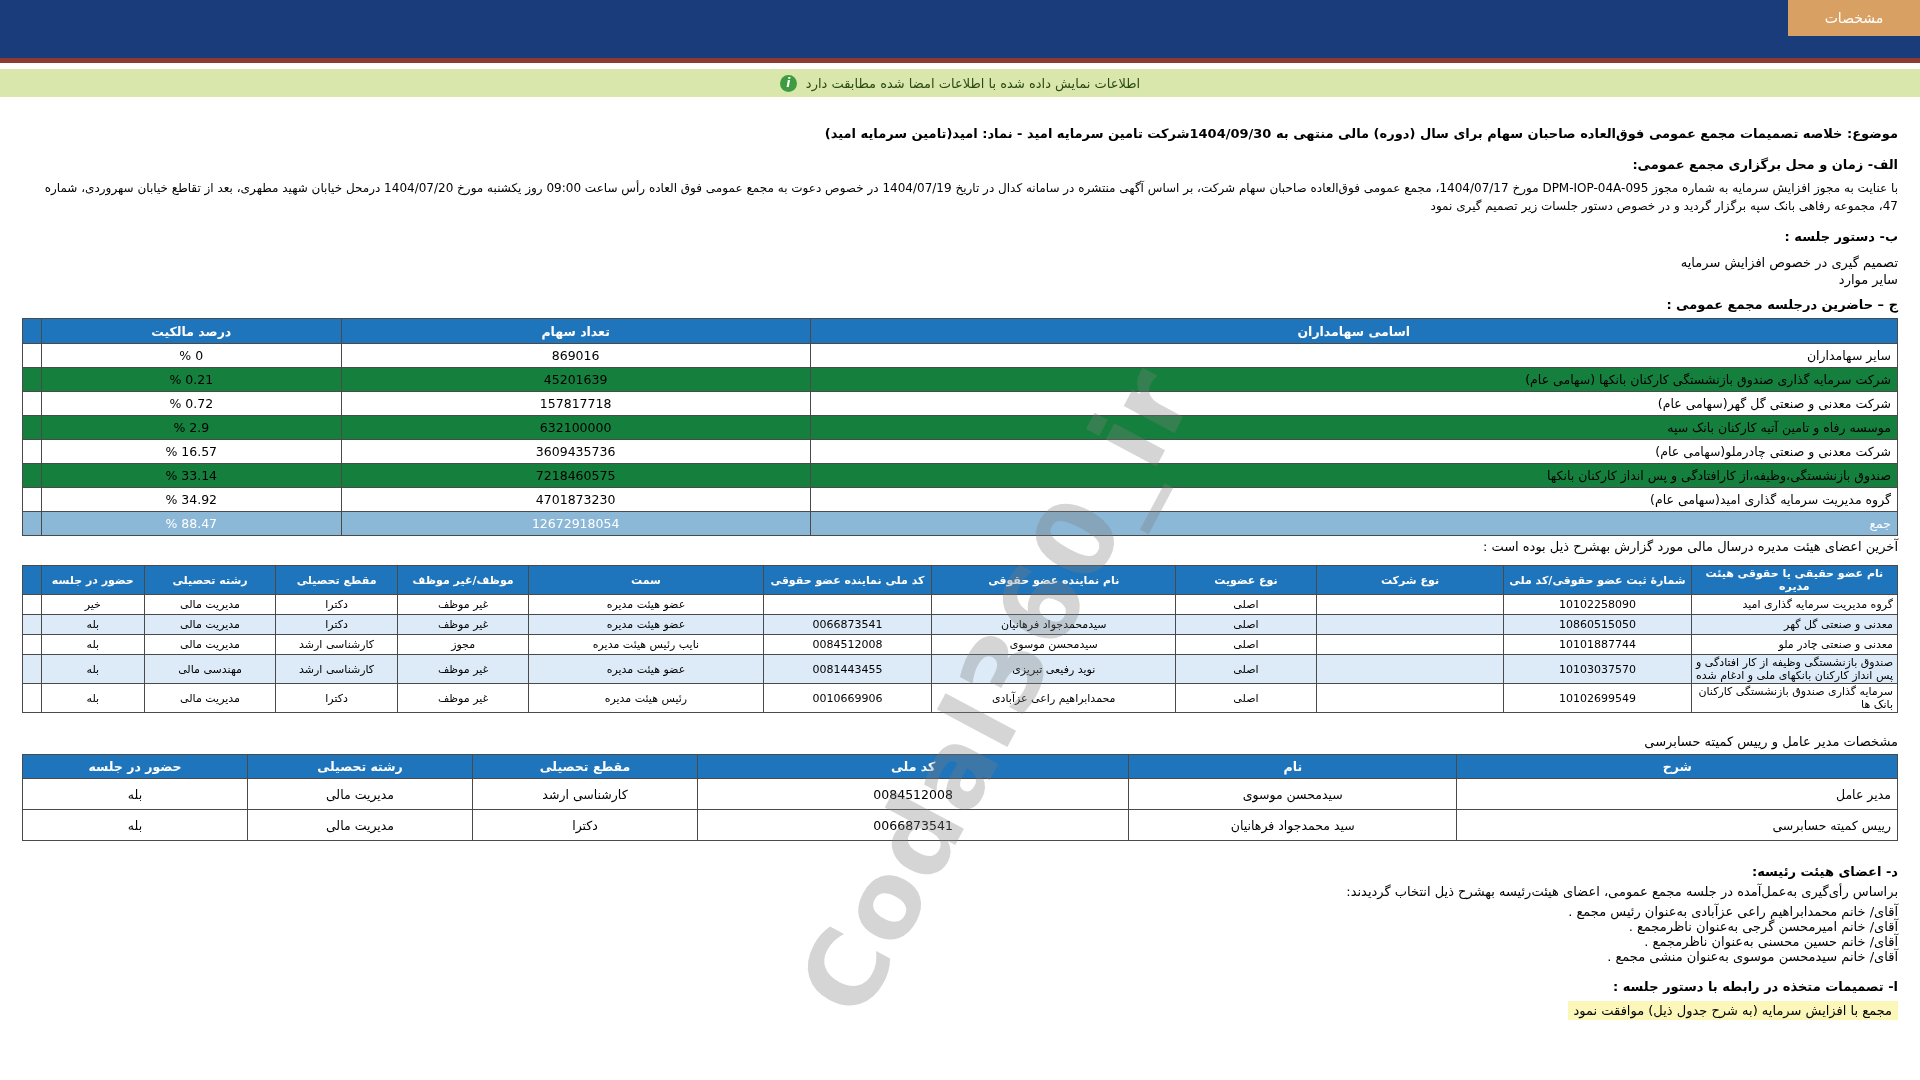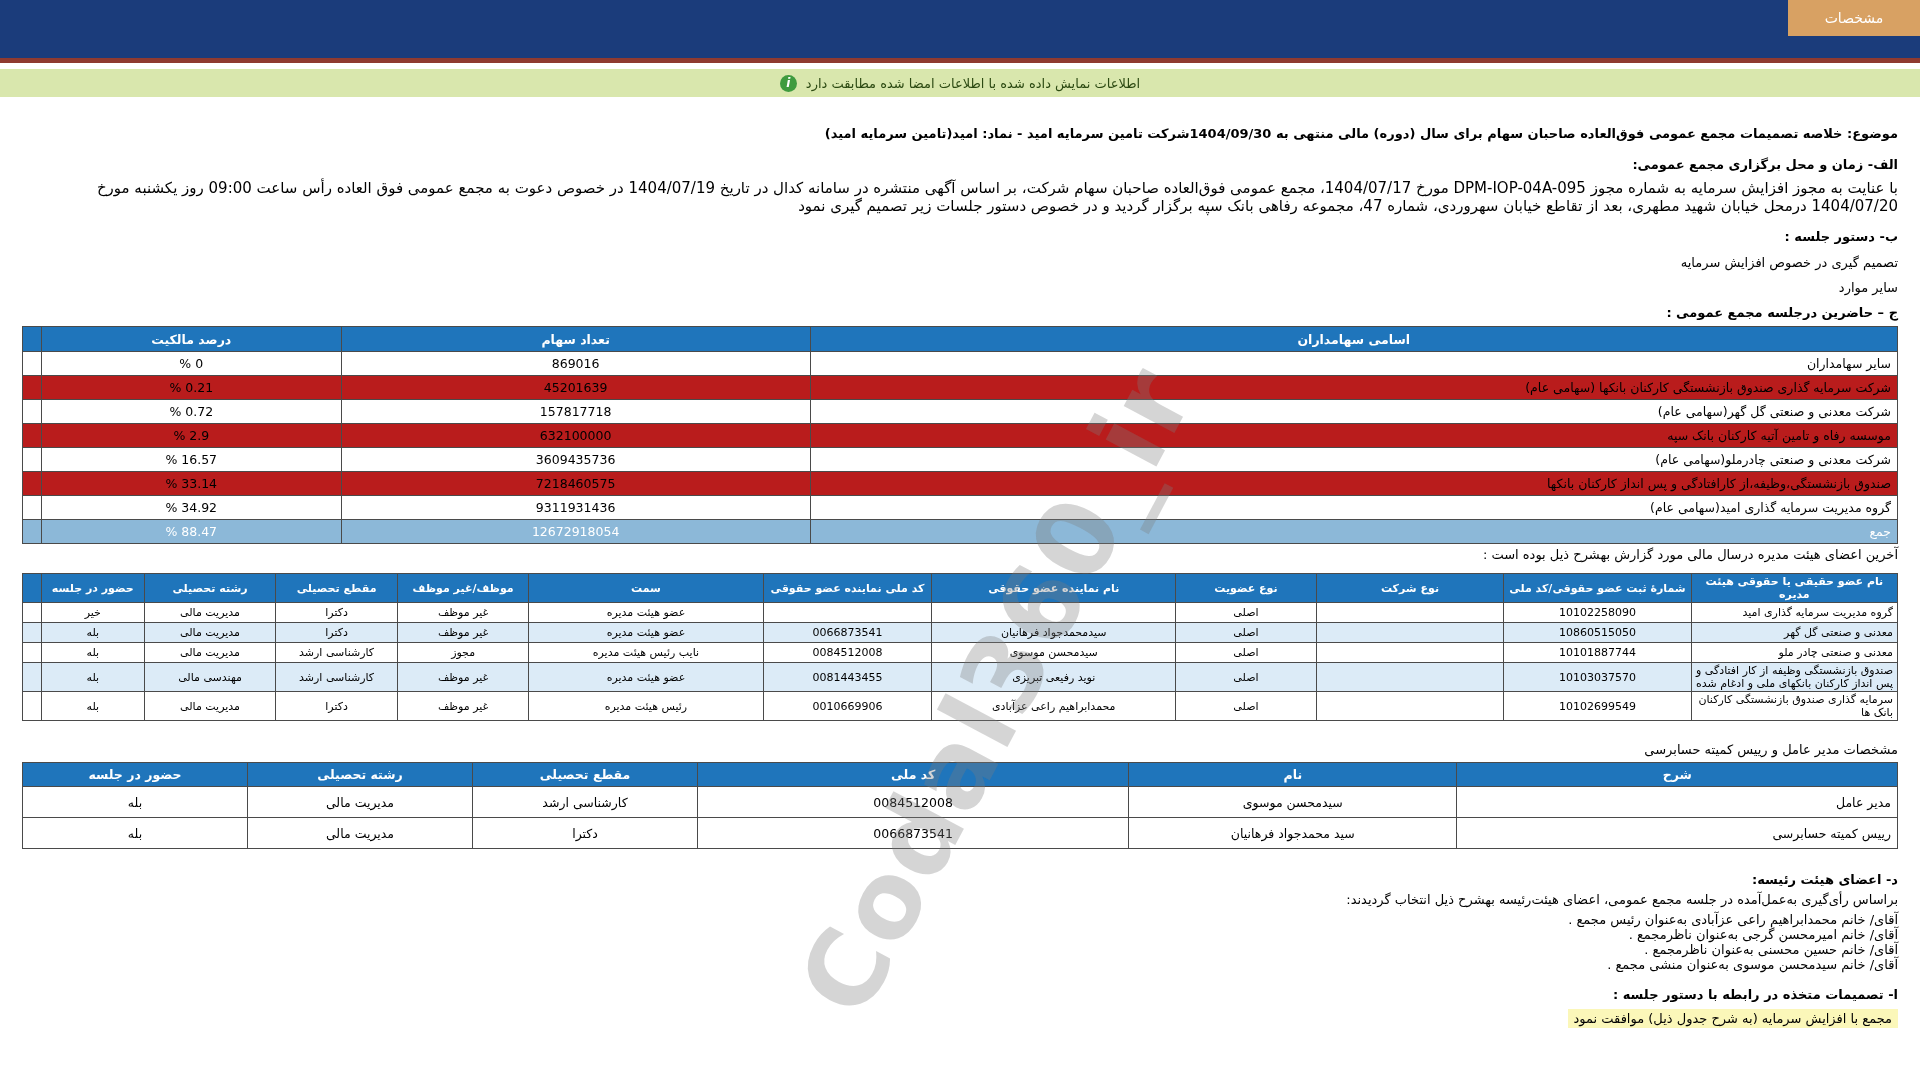--- a/index.html
+++ b/index.html
@@ -12,36 +12,36 @@
   .accent { height:5px; background:#8f3a30; }
 
   .notice { margin-top:6px; height:28px; background:#d9e7ad; display:flex; align-items:center;
             justify-content:center; gap:9px; font-size:13px; color:#2c4a12; }
   .info-icon { width:17px; height:17px; border-radius:50%; background:#3f9b3f; color:#fff;
                font-size:12px; font-weight:bold; font-style:italic; display:flex; align-items:center;
                justify-content:center; flex:0 0 auto; }
 
   .content { padding:0 22px; position:relative; }
   .line { text-align:right; font-size:13px; line-height:17px; }
-  .para { text-align:right; font-size:15px; line-height:18px; }
+  .para { text-align:right; font-size:12px; line-height:18px; }
   .bold { font-weight:bold; }
 
   .watermark { position:absolute; top:505px; left:640px; z-index:50; pointer-events:none;
                direction:ltr; font-size:105px; font-weight:bold; letter-spacing:2px;
                color:rgba(125,125,125,0.32); transform:rotate(-62deg); white-space:nowrap; }
 
   table { width:100%; border-collapse:collapse; table-layout:fixed; }
   th, td { border:1px solid #4a4a4a; text-align:center; padding:2px 6px; overflow:hidden; }
   th { background:#1f75bb; color:#fff; font-weight:bold; }
 
   .t1 { font-size:12.5px; }
   .t1 th { height:25px; }
   .t1 td { height:24px; }
   .t1 .cell-name { text-align:right; }
-  .t1 tr.alt td { background:#b91c1c; }
+  .t1 tr.alt td { background:#15803d; }
   .t1 tr.total td { background:#8cb8d8; color:#fff; }
 
   .t2 { font-size:11px; }
   .t2 th { height:24px; padding:1px 3px; }
   .t2 td { height:20px; padding:1px 4px; }
   .t2 .cell-name { text-align:right; }
   .t2 tr.alt td { background:#dcebf7; }
 
   .t3 { font-size:12.5px; }
   .t3 th { height:24px; }
@@ -67,21 +67,21 @@
 
   <div class="watermark">Codal360_ir</div>
 
   <p class="line bold" style="margin-top:28px;">موضوع: خلاصه تصمیمات مجمع عمومی فوق‌العاده صاحبان سهام برای سال (دوره) مالی منتهی به 1404/09/30شرکت تامین سرمایه امید - نماد: امید(تامین سرمایه امید)</p>
 
   <p class="line bold" style="margin-top:14px;">الف- زمان و محل برگزاری مجمع عمومی:</p>
   <p class="para" style="margin-top:6px;">با عنایت به مجوز افزایش سرمایه به شماره مجوز DPM-IOP-04A-095 مورخ 1404/07/17، مجمع عمومی فوق‌العاده صاحبان سهام شرکت، بر اساس آگهی منتشره در سامانه کدال در تاریخ 1404/07/19 در خصوص دعوت به مجمع عمومی فوق العاده رأس ساعت 09:00 روز یکشنبه مورخ 1404/07/20 درمحل خیابان شهید مطهری، بعد از تقاطع خیابان سهروردی، شماره 47، مجموعه رفاهی بانک سپه برگزار گردید و در خصوص دستور جلسات زیر تصمیم گیری نمود</p>
 
   <p class="line bold" style="margin-top:13px;">ب- دستور جلسه :</p>
   <p class="line" style="margin-top:9px;">تصمیم گیری در خصوص افزایش سرمایه</p>
-  <p class="line" style="margin-top:8px;">سایر موارد</p>
+  <p class="line" style="">سایر موارد</p>
 
   <p class="line bold" style="margin-top:8px;">ج – حاضرین درجلسه مجمع عمومی :</p>
 
   <table class="t1" style="margin-top:5px;">
     <colgroup>
         <col style="width:58%">
         <col style="width:25%">
         <col style="width:16%">
         <col style="width:1%">
       </colgroup>
@@ -125,21 +125,21 @@
         <td></td>
       </tr>
       <tr class="alt">
         <td class="cell-name">صندوق بازنشستگی،وظیفه،از کارافتادگی و پس انداز کارکنان بانکها</td>
         <td>7218460575</td>
         <td>33.14 %</td>
         <td></td>
       </tr>
       <tr>
         <td class="cell-name">گروه مدیریت سرمایه گذاری امید(سهامی عام)</td>
-        <td>9311931436</td>
+        <td>4701873230</td>
         <td>34.92 %</td>
         <td></td>
       </tr>
       <tr class="total">
         <td class="cell-name">جمع</td>
         <td>12672918054</td>
         <td>88.47 %</td>
         <td></td>
       </tr>
     </tbody>

